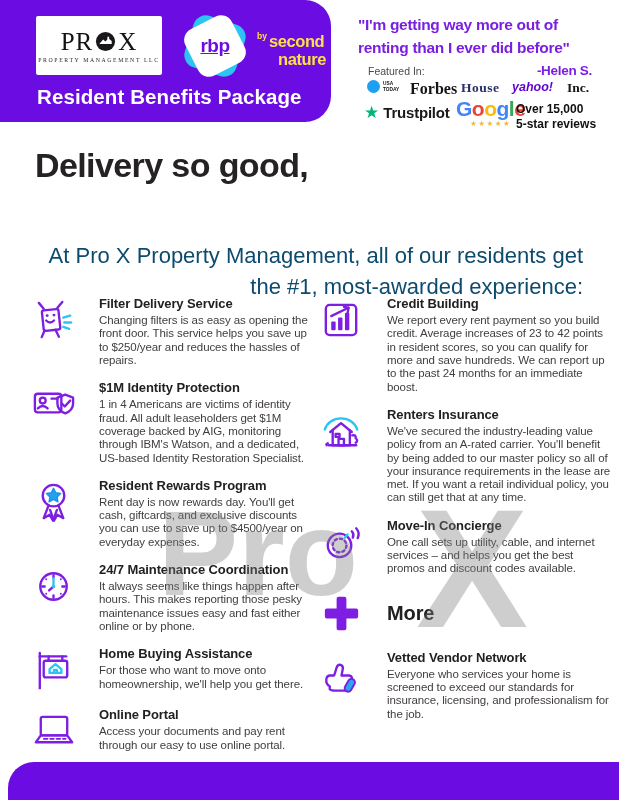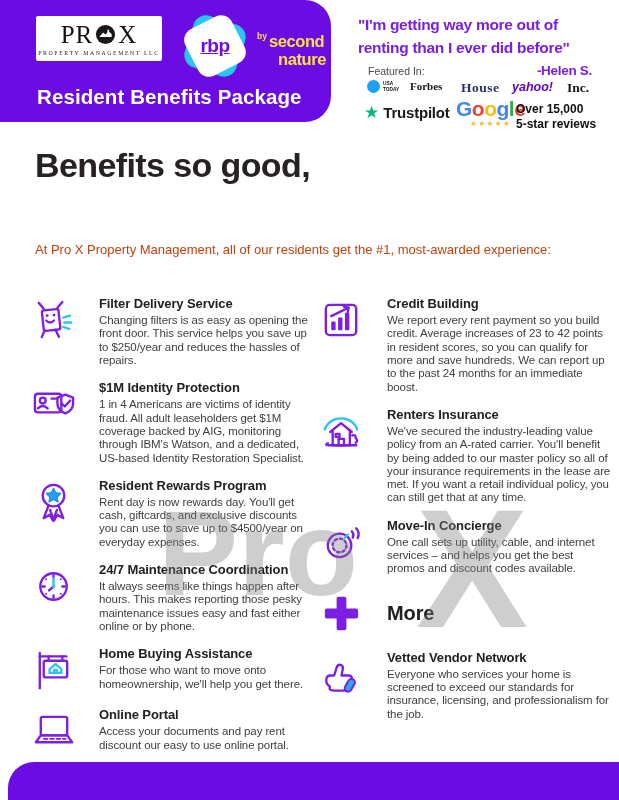--- a/index.html
+++ b/index.html
@@ -2,21 +2,21 @@
 <html><head>
 <meta charset="utf-8">
 <style>
   html,body{margin:0;padding:0;}
   body{width:619px;height:800px;position:relative;background:#ffffff;overflow:hidden;
        font-family:"Liberation Sans","DejaVu Sans",sans-serif;color:#232021;}
   .abs{position:absolute;}
 
   
   .header-block{left:0;top:0;width:331px;height:122px;background:#6B0CE3;border-radius:0 26px 26px 0;}
-  .logo-card{left:36px;top:16px;width:126px;height:45px;background:#fff;border-radius:2px;
+  .logo-card{left:36px;top:16px;width:126px;height:59px;background:#fff;border-radius:2px;
              display:flex;flex-direction:column;align-items:center;justify-content:center;}
   .logo-row{display:flex;align-items:center;gap:2px;font-family:"Liberation Serif","DejaVu Serif",serif;
             font-size:25px;color:#151215;letter-spacing:1px;line-height:1;}
   .logo-sub{font-family:"Liberation Serif","DejaVu Serif",serif;font-size:5.8px;letter-spacing:1.6px;
             color:#2b262b;margin-top:3px;}
   .rbp-badge{left:180px;top:11px;width:70px;height:70px;}
   .rbp-cy{position:absolute;inset:8px;background:#2BC4F3;border-radius:13px;transform:rotate(18deg);}
   .rbp-wh{position:absolute;inset:9px;background:#fff;border-radius:12px;transform:rotate(-27deg);}
   .rbp-tx{position:absolute;inset:0;display:flex;align-items:center;justify-content:center;
           font-weight:800;color:#6B0CE3;font-size:19px;letter-spacing:-0.5px;text-decoration:underline;}
@@ -29,38 +29,38 @@
   
   .quote{left:358px;top:13px;width:234px;font-size:15.5px;font-weight:700;color:#7A1FE0;
          line-height:1.5;letter-spacing:-0.3px;}
   .quote-attr{text-align:right;font-size:13.5px;margin-top:1px;}
   .featured-label{left:368px;top:65px;font-size:10.5px;color:#4A4A4A;}
   .lg{display:flex;align-items:center;}
   .lg-usat{left:367px;top:80px;gap:3px;}
   .usat-dot{width:13px;height:13px;border-radius:50%;background:#1BA0F2;}
   .usat-tx{font-size:4.8px;font-weight:800;line-height:1.1;color:#141414;}
   .lg-forbes{left:410px;top:80px;font-family:"Liberation Serif","DejaVu Serif",serif;
-             font-weight:700;font-size:11px;color:#141414;}
+             font-weight:700;font-size:16px;color:#141414;}
   .lg-house{left:461px;top:80px;font-family:"Liberation Serif","DejaVu Serif",serif;
             font-weight:700;font-size:13.5px;color:#27316B;letter-spacing:0.5px;}
   .lg-yahoo{left:512px;top:80px;font-weight:800;font-style:italic;font-size:12.5px;color:#5F01D1;}
   .lg-inc{left:567px;top:80px;font-family:"Liberation Serif","DejaVu Serif",serif;
           font-weight:700;font-size:13.5px;color:#141414;}
   .lg-trust{left:364px;top:104px;gap:4px;}
   .trust-star{font-size:17px;color:#00B67A;line-height:1;}
   .trust-word{font-size:15px;font-weight:600;color:#191919;letter-spacing:-0.2px;}
   .lg-google{left:456px;top:98px;text-align:center;line-height:1;}
   .google-word{font-size:21px;font-weight:700;letter-spacing:-0.5px;}
   .google-stars{font-size:7.5px;color:#F5B82E;letter-spacing:1.5px;margin-top:1px;}
   .lg-reviews{left:516px;top:102px;font-size:12px;font-weight:800;line-height:1.25;color:#111;}
 
   
   .headline{left:35px;top:146px;font-size:34px;font-weight:800;line-height:1.17;
             color:#262223;letter-spacing:-0.6px;}
-  .intro{left:35px;top:241px;width:548px;font-size:13px;line-height:1.4;color:#c2410c;}
+  .intro{left:35px;top:241px;width:548px;font-size:22px;line-height:1.4;color:#0c4a6e;text-align:right;}
 
   
   .col-left{left:26px;top:297px;width:288px;}
   .col-right{left:314px;top:297px;width:298px;}
   .benefit{display:flex;gap:19px;margin-bottom:14px;}
   .benefit-icon{flex:0 0 54px;display:flex;justify-content:center;align-items:flex-start;}
   .bsvg{width:47px;height:47px;}
   .benefit-title{font-size:13px;font-weight:700;color:#232021;margin-bottom:2px;letter-spacing:-0.1px;line-height:1.15;}
   .benefit-desc{font-size:11.5px;line-height:1.16;color:#413D3E;letter-spacing:-0.1px;}
   .benefit-more{align-items:center;margin-top:10px;}
@@ -234,21 +234,21 @@
 <div class="abs lg-google">
   <div class="google-word"><span style="color: rgb(66, 133, 244);">G</span><span style="color: rgb(234, 67, 53);">o</span><span style="color: rgb(251, 188, 5);">o</span><span style="color: rgb(66, 133, 244);">g</span><span style="color: rgb(52, 168, 83);">l</span><span style="color: rgb(234, 67, 53);">e</span></div>
   <div class="google-stars">★★★★★</div>
 </div>
 <div class="abs lg-reviews">
   <div>Over 15,000</div>
   <div>5-star reviews</div>
 </div>
 
 <div class="abs headline">
-  <div>Benefits so good,</div>
+  <div>Delivery so good,</div>
 </div>
 <div class="abs intro">At Pro X Property Management, all of our residents get the #1, most-awarded experience:</div>
 
 <div class="abs col-left">
   <div class="benefit">
     <div class="benefit-icon">
         <svg class="bsvg" viewBox="0 0 48 48">
           <use href="#icon-filter-box"></use>
         </svg>
       </div>
@@ -307,21 +307,21 @@
   </div>
 
   <div class="benefit">
     <div class="benefit-icon">
         <svg class="bsvg" viewBox="0 0 48 48">
           <use href="#icon-laptop"></use>
         </svg>
       </div>
     <div class="benefit-text">
       <div class="benefit-title">Online Portal</div>
-      <div class="benefit-desc">Access your documents and pay rent discount our easy to use online portal.</div>
+      <div class="benefit-desc">Access your documents and pay rent through our easy to use online portal.</div>
     </div>
   </div>
 </div>
 <div class="abs col-right">
   <div class="benefit">
     <div class="benefit-icon">
         <svg class="bsvg" viewBox="0 0 48 48">
           <use href="#icon-chart"></use>
         </svg>
       </div>

